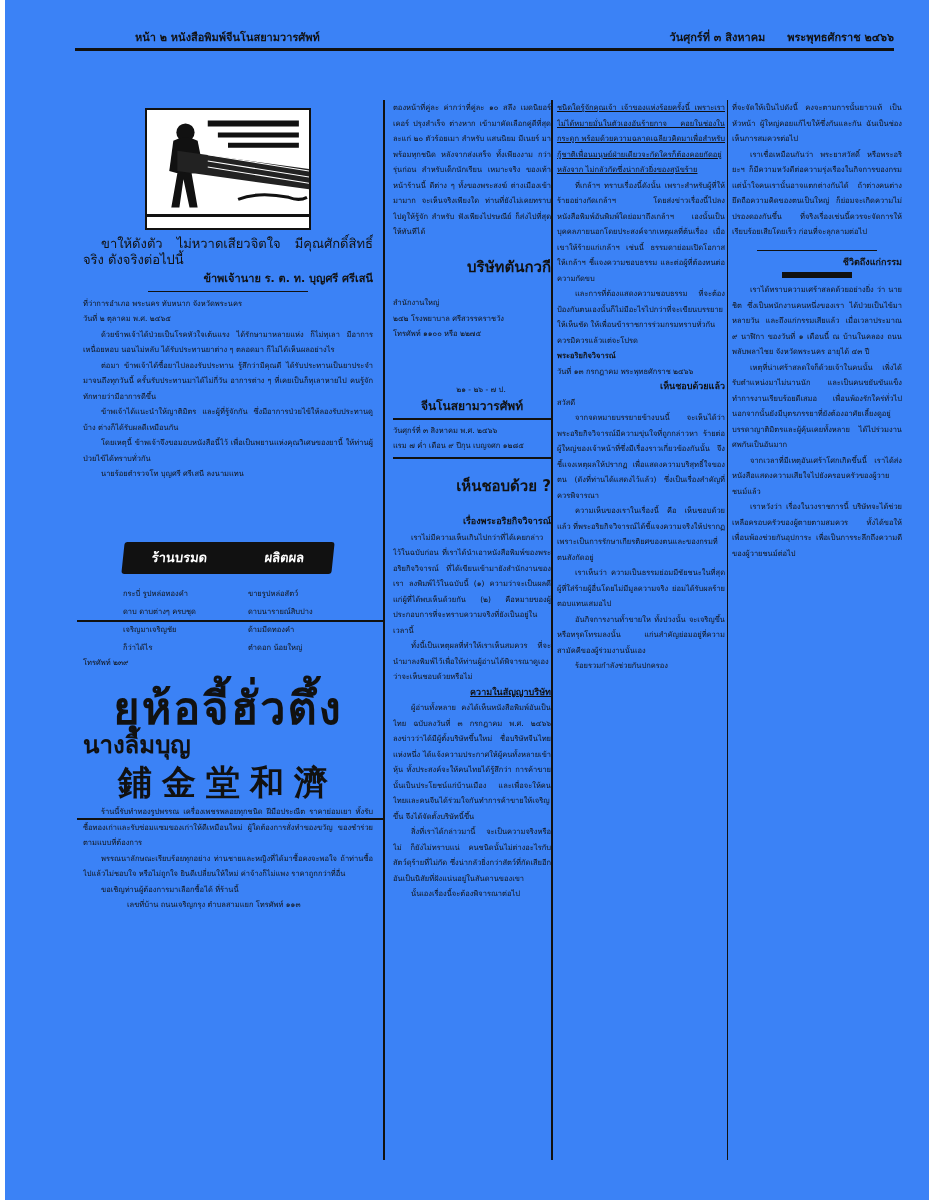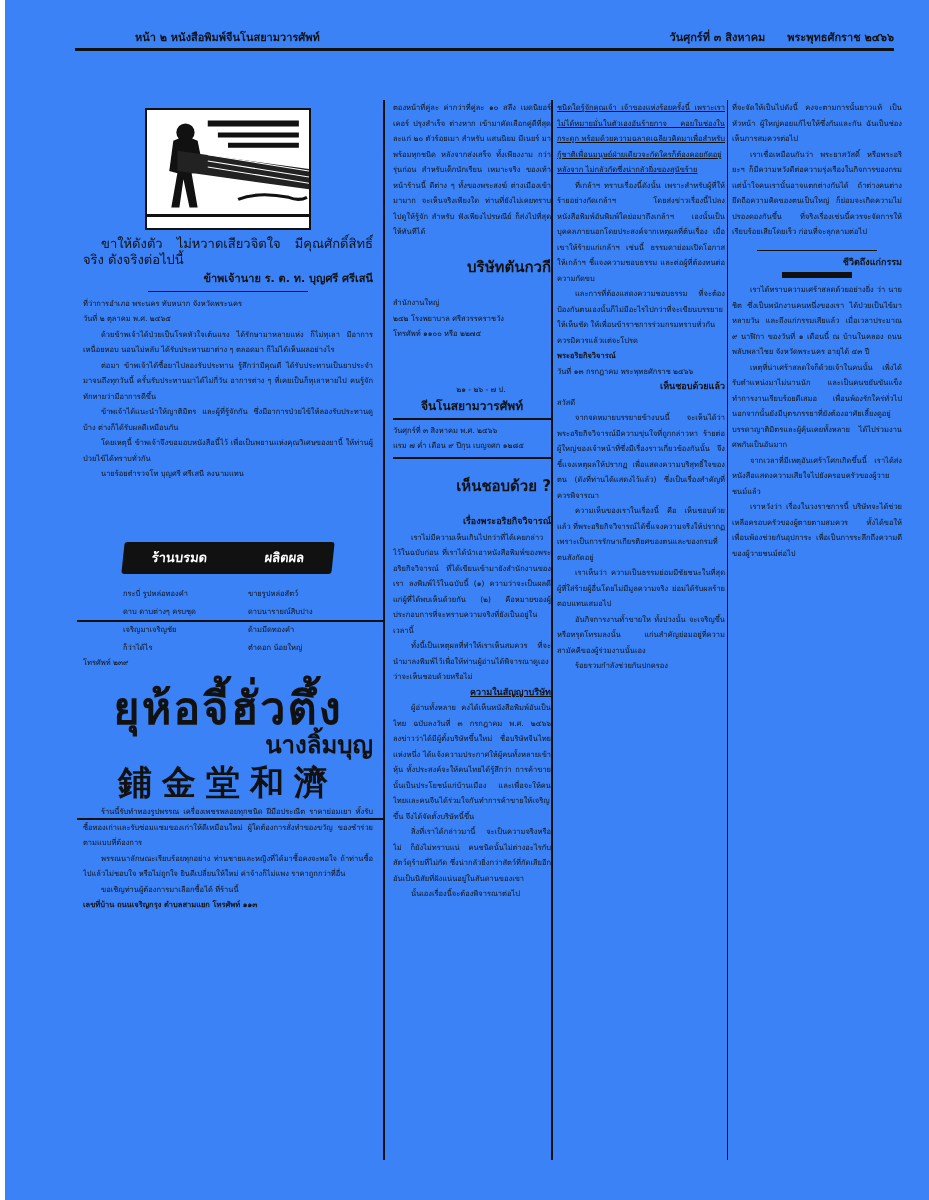--- a/index.html
+++ b/index.html
@@ -21,21 +21,21 @@
   .c4 { left:727px; top:100px; width:170px; height:1060px; }
   .woodcut { width:162px; height:118px; margin:8px auto 6px; border:2px solid #111; position:relative; background:#fff; overflow:hidden; }
   .woodcut svg { width:100%; height:100%; }
   .caption { font-size:13px; text-align:center; }
   .name-line { font-size:11px; font-weight:bold; text-align:right; margin:4px 0; }
   .short-rule { width:160px; height:1px; background:#111; margin:4px auto; }
   .sig { text-align:right; padding-right:6px; }
   .banner { width:210px; height:32px; margin:60px auto 12px; background:#111; color:#fff; font-size:13px; font-weight:bold; display:flex; justify-content:space-around; align-items:center; border-radius:3px; transform:skewX(-6deg); }
   .roster { display:grid; grid-template-columns:1fr 1fr; padding-left:40px; row-gap:3px; font-size:7.5px; line-height:15px;margin-top:8px; }
   .ad-title1 { font-size:45px; font-weight:bold; text-align:center; line-height:42px; margin-top:18px; letter-spacing:2px; }
-  .ad-title2 { font-size:24px; font-weight:bold; text-align:right; line-height:30px; }
+  .ad-title2 { font-size:24px; font-weight:bold; text-align:left; line-height:30px; }
   .ad-chinese { font-size:34px; font-weight:bold; text-align:center; line-height:44px; letter-spacing:10px; font-family:"DejaVu Serif", serif; }
   .big-head { font-size:12px; font-weight:bold; text-align:right; margin:20px 0; }
   .mast { font-size:12px; font-weight:bold; text-align:center; margin:2px 0; }
   .mast-rule { height:2px; background:#111; margin:3px 0; }
   .sub-head { font-size:9px; font-weight:bold; text-align:right; }
   .ul { text-decoration:underline; }
 </style>
 </head>
 <body>
 
@@ -96,21 +96,21 @@
       <span>ตำดอก น้อยใหญ่</span>
     </div>
     <p class="center">โทรศัพท์ ๒๓๙</p>
 
     <div class="ad-title1">ยุห้อจี้ฮั่วตึ้ง</div>
     <div class="ad-title2">นางลิ้มบุญ</div>
     <div class="ad-chinese">鋪金堂和濟</div>
     <p>ร้านนี้รับทำทองรูปพรรณ เครื่องเพชรพลอยทุกชนิด ฝีมือประณีต ราคาย่อมเยา ทั้งรับซื้อทองเก่าและรับซ่อมแซมของเก่าให้ดีเหมือนใหม่ ผู้ใดต้องการสั่งทำของขวัญ ของชำร่วย ตามแบบที่ต้องการ</p>
     <p>พรรณนาลักษณะเรียบร้อยทุกอย่าง ท่านชายและหญิงที่ได้มาซื้อคงจะพอใจ ถ้าท่านซื้อไปแล้วไม่ชอบใจ หรือไม่ถูกใจ ยินดีเปลี่ยนให้ใหม่ ค่าจ้างก็ไม่แพง ราคาถูกกว่าที่อื่น</p>
     <p>ขอเชิญท่านผู้ต้องการมาเลือกซื้อได้ ที่ร้านนี้</p>
-    <p class="center" style="font-weight:bold;">เลขที่บ้าน ถนนเจริญกรุง ตำบลสามแยก โทรศัพท์ ๑๑๓</p>
+    <p class="center" style="font-weight:normal;margin-left:44px;">เลขที่บ้าน ถนนเจริญกรุง ตำบลสามแยก โทรศัพท์ ๑๑๓</p>
   </div>
 
   <div class="col c2">
     <p style="text-indent:0;">ตองหน้าที่คู่ละ ค่ากว่าที่คู่ละ ๑๐ สลึง เมดนิยอร์ เคอร์ ปรุงสำเร็จ ต่างหาก เข้ามาคัดเลือกคู่ดีที่สุด ละแก่ ๒๐ ตัวร้อยเมา สำหรับ แสนนิยม มีเนยร์ มาพร้อมทุกชนิด หลังจากส่งเสร็จ ทั้งเพียงงาม กว่ารุ่นก่อน สำหรับเด็กนักเรียน เหมาะจริง ของเท้าหน้าร้านนี้ ดีต่าง ๆ ทั้งของพระสงฆ์ ต่างเมืองเข้ามามาก จะเห็นจริงเพียงใด ท่านที่ยังไม่เคยทราบ ไปดูให้รู้จัก สำหรับ ฟังเพียงไปรษณีย์ ก็ส่งไปที่สุดให้ทันทีได้</p>
     <div class="big-head" style="font-size:15px;">บริษัทตันกวกี</div>
     <p class="center">สำนักงานใหญ่</p>
     <p class="center">๒๔๒ โรงพยาบาล ศรีสวรรคราชวัง</p>
     <p class="center">โทรศัพท์ ๑๑๐๐ หรือ ๒๒๗๕</p>
     <p style="text-align:center;margin-top:40px;">๒๑ - ๒๖ - ๗ ป.</p>
     <div class="mast">จีนโนสยามวารศัพท์</div>

